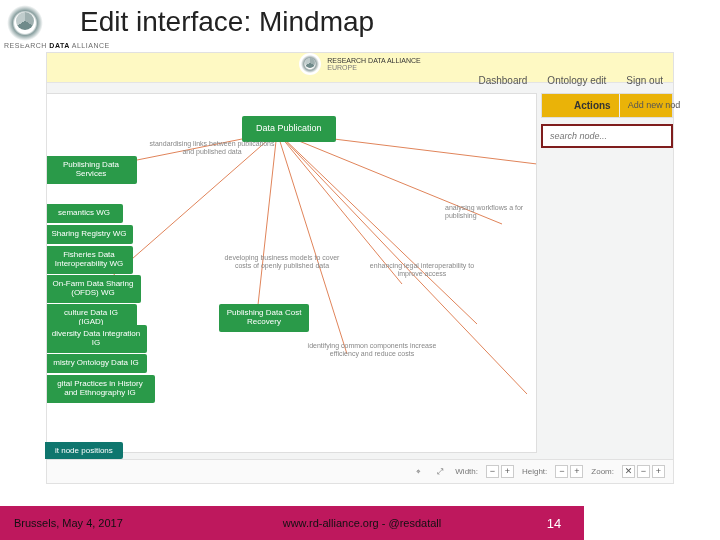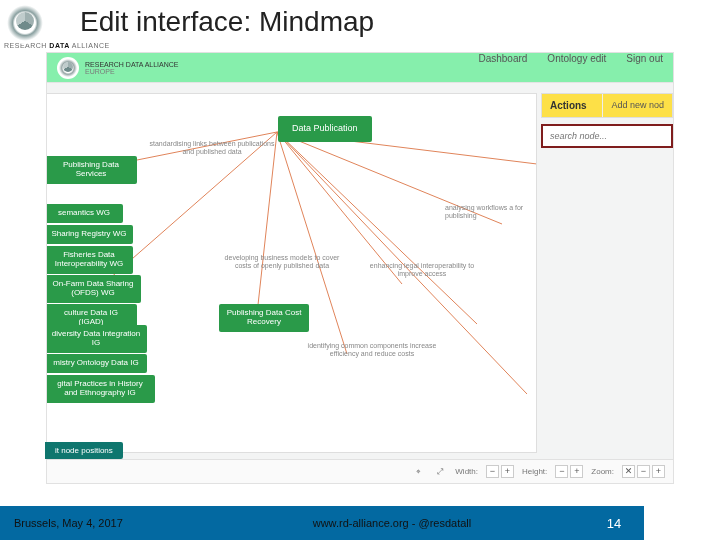--- a/index.html
+++ b/index.html
@@ -6,49 +6,49 @@
   html, body { width: 720px; height: 540px; font-family: "Segoe UI", Arial, sans-serif; background: #fff; overflow: hidden; }
 
   
   .slide-title { position: absolute; left: 80px; top: 6px; font-size: 28px; font-weight: 300; color: #222; text-align: center; }
   .slide-logo-outer { position: absolute; left: 4px; top: 2px; }
   .slide-logo-outer .ring { width: 42px; height: 42px; border-radius: 50%; background: radial-gradient(circle at 50% 50%, #fff 0 35%, #8aa0a0 42%, #fff 60%); display: inline-block; vertical-align: middle; position: relative; }
   .slide-logo-outer .ring::after { content:""; position:absolute; left:12px; top:10px; width:18px; height:18px; border-radius:50%; background: conic-gradient(#9fb0b0 0 120deg, #6f8a8a 120deg 240deg, #c0cccc 240deg 360deg); }
   .slide-logo-outer .txt { font-size: 7px; letter-spacing: .5px; color:#6b6b6b; display:block; margin-top:-2px; }
   .slide-logo-outer .txt b { color:#111; }
 
-  .footer-bar { position:absolute; left:0; bottom:0; width:644px; height:34px; background:#0369a1; display:flex; align-items:center; color:#fff; font-size:11px; }
+  .footer-bar { position:absolute; left:0; bottom:0; width:584px; height:34px; background:#be185d; display:flex; align-items:center; color:#fff; font-size:11px; }
   .footer-bar .left { padding-left:14px; flex:0 0 200px; color:#111; background: #e9f0df00; }
   .footer-bar .mid { flex:1; text-align:center; color:#111; }
   .footer-bar .right { flex:0 0 60px; text-align:center; color:#fff; font-size:13px; }
 
   
   .app { position:absolute; left:46px; top:52px; width:628px; height:432px; background:#f3f4f4; border:1px solid #e1e1e1; font-size:10px; color:#333; }
-  .app-header { height:30px; background:#86efac; border-bottom:1px solid #e4e4e4; display:flex; padding:0 10px; }
+  .app-header { height:30px; background:#fef9c3; border-bottom:1px solid #e4e4e4; display:flex; align-items:center; padding:0 10px;flex-direction:column; }
   .app-logo { display:flex; align-items:center; gap:6px; }
   .app-logo .ring2 { width:22px; height:22px; border-radius:50%; background:radial-gradient(circle,#fff 0 30%, #96a5a5 40%, #fff 58%); position:relative; }
   .app-logo .ring2::after { content:""; position:absolute; left:6px; top:5px; width:10px; height:10px; border-radius:50%; background: conic-gradient(#9fb0b0 0 120deg, #6f8a8a 120deg 240deg, #c0cccc 240deg 360deg); }
   .app-logo .org { font-size:7px; line-height:1; color:#333; }
   .app-logo .eu { font-size:7px; color:#7a7a7a; }
   .app-nav { margin-left:auto; display:flex; gap:20px; font-size:10px; color:#555; }
   .app-nav span { cursor:pointer; }
 
   .canvas { position:absolute; left:0; top:40px; width:490px; height:360px; background:#fff; border:1px solid #dedede; border-left:none; overflow:hidden; }
   .canvas svg { position:absolute; left:0; top:0; }
 
   .node { position:absolute; background:#2a9a49; color:#fff; font-size:8px; text-align:center; padding:5px 6px; border-radius:2px; line-height:1.1; }
   .node.big { padding:8px 14px; font-size:9px; }
   .node.left { left:-2px; border-top-left-radius:0; border-bottom-left-radius:0; }
 
   .edge-label { position:absolute; font-size:7px; color:#888; line-height:1.2; text-align:center; }
 
   .group-tab { position:absolute; left:0; top:44px; background:#2a9a49; color:#fff; font-size:8px; padding:4px 8px; border-radius:0 2px 2px 0; }
 
   .sidebar { position:absolute; right:0; top:40px; width:132px; }
-  .actions-head { display:flex; background:#fde047; border:1px solid #dedede; }
+  .actions-head { display:flex; background:#eab308; border:1px solid #dedede;padding-left:24px; }
   .actions-head .lbl { flex:1; padding:6px 8px; font-size:10px; color:#333; font-weight:600; }
   .actions-head .add { padding:6px 8px; font-size:9px; color:#555; border-left:1px solid #eee; cursor:pointer; white-space:nowrap; }
   .search { margin-top:6px; }
   .search input { width:100%; padding:5px 7px; font-size:9px; border:2px solid #7f1d1d; color:#888; font-style:italic; outline:none; }
 
   .bottombar { position:absolute; left:0; bottom:0; width:100%; height:24px; background:#fafafa; border-top:1px solid #e1e1e1; display:flex; align-items:center; font-size:8px; color:#777; padding:0 8px; gap:8px; }
   .bottombar .spacer { flex:1; }
   .stepper { display:flex; align-items:center; gap:2px; }
   .stepper .btn { width:13px; height:13px; border:1px solid #ccc; background:#fff; text-align:center; line-height:11px; cursor:pointer; font-size:9px; color:#555; }
   .icon-btn { width:14px; height:14px; display:inline-flex; align-items:center; justify-content:center; cursor:pointer; color:#666; }
@@ -93,21 +93,21 @@
         <line x1="230" y1="38" x2="210" y2="220"></line>
         <line x1="230" y1="38" x2="300" y2="260"></line>
         <line x1="230" y1="38" x2="355" y2="190"></line>
         <line x1="230" y1="38" x2="430" y2="230"></line>
         <line x1="230" y1="38" x2="455" y2="130"></line>
         <line x1="230" y1="38" x2="480" y2="300"></line>
         <line x1="230" y1="38" x2="490" y2="70"></line>
       </g>
     </svg>
 
-    <div class="node big" style="left:195px; top:22px;margin-left:36px;">Data Publication</div>
+    <div class="node big" style="left:195px; top:22px;">Data Publication</div>
     <div class="node" style="left:172px; top:210px; width:90px;">Publishing Data Cost Recovery</div>
     <div class="node left" style="top:62px; width:92px;">Publishing Data Services</div>
 
     <div class="node left" style="top:110px; width:78px;">semantics WG</div>
     <div class="node left" style="top:131px; width:88px;">Sharing Registry WG</div>
     <div class="node left" style="top:152px; width:88px;">Fisheries Data Interoperability WG</div>
     <div class="node left" style="top:181px; width:96px;">On-Farm Data Sharing (OFDS) WG</div>
     <div class="node left" style="top:210px; width:92px;">culture Data IG (IGAD)</div>
     <div class="node left" style="top:231px; width:102px;">diversity Data Integration IG</div>
     <div class="node left" style="top:260px; width:102px;">mistry Ontology Data IG</div>

